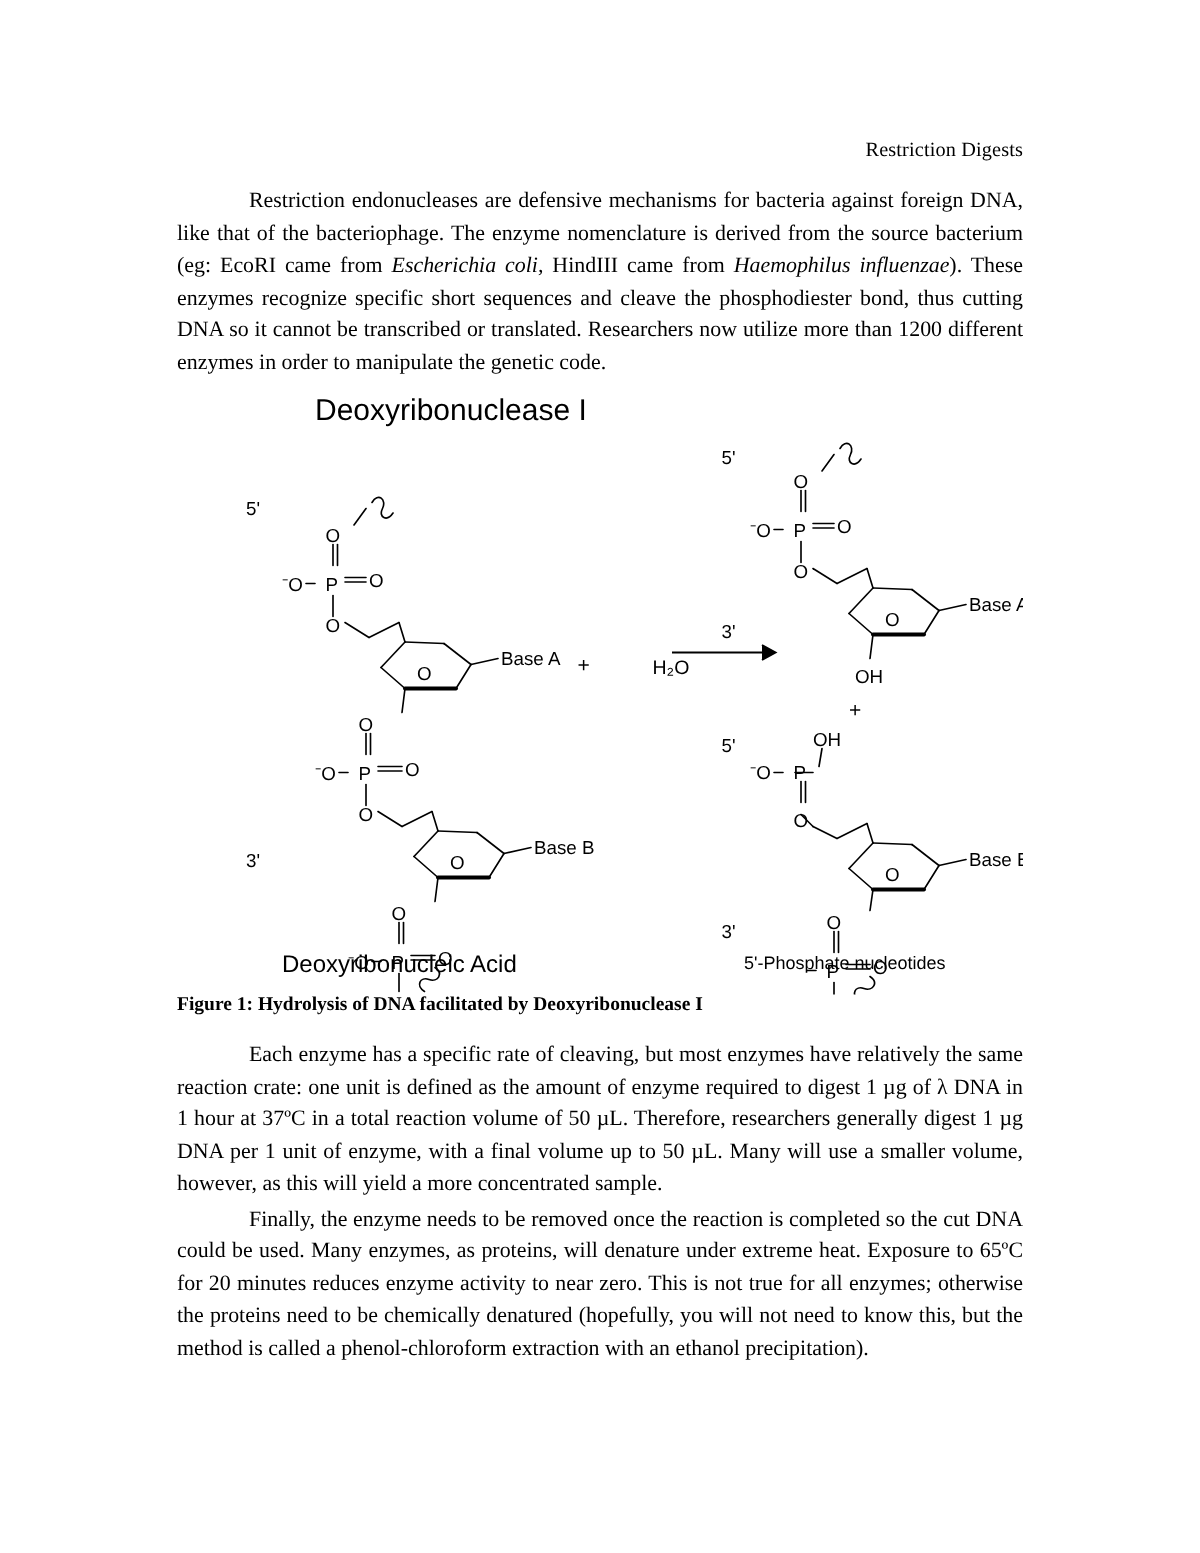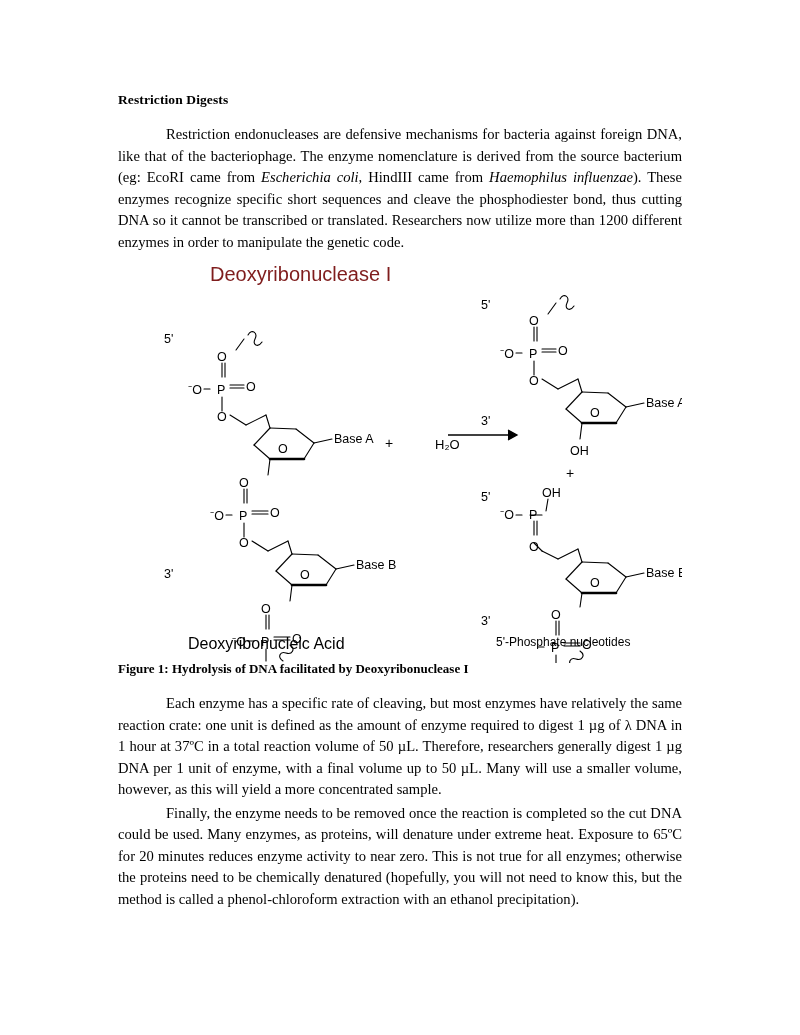--- a/index.html
+++ b/index.html
@@ -22,24 +22,25 @@
     height: 1035px;
     background: #ffffff;
   }
   .content {
     position: absolute;
     left: 118px;
     top: 92px;
     width: 564px;
   }
   .doc-title {
-    font-weight: bold;
+    font-weight: normal;
     font-size: 13.5px;
     margin: 0 0 16px 0;
     letter-spacing: 0.1px;
+    text-align: right;
   }
   p.body-para {
     margin: 0 0 2px 0;
     font-size: 14.6px;
     line-height: 21.5px;
     text-align: justify;
     text-indent: 48px;
   }
   .ital { font-style: italic; }
 
@@ -49,21 +50,21 @@
     width: 564px;
     height: 430px;
     margin-top: 10px;
   }
   .figure-heading {
     position: absolute;
     left: 92px;
     top: 0px;
     font-size: 20px;
     font-family: "Liberation Sans", sans-serif;
-    color: #7f1d1d;
+    color: #000000;
   }
   .scheme {
     position: absolute;
     left: 0;
     top: 30px;
     width: 564px;
     height: 370px;
   }
   .fig-caption {
     position: absolute;

